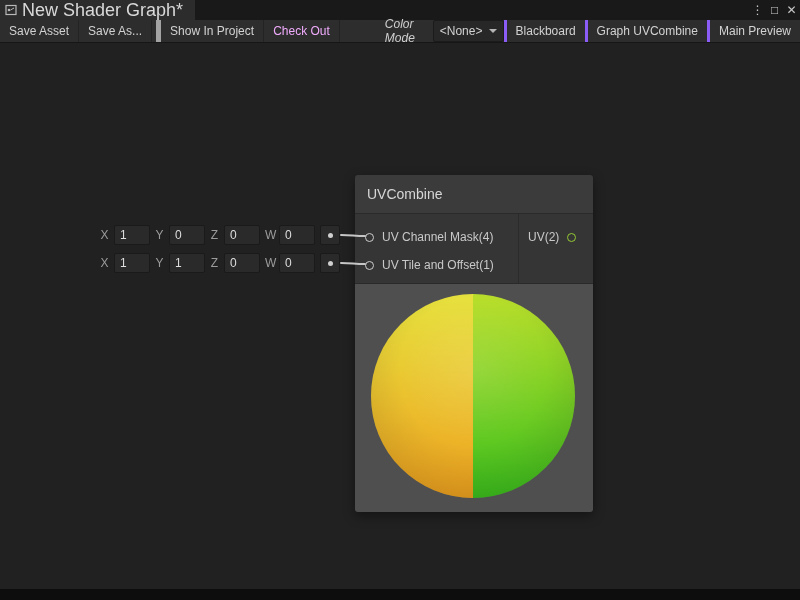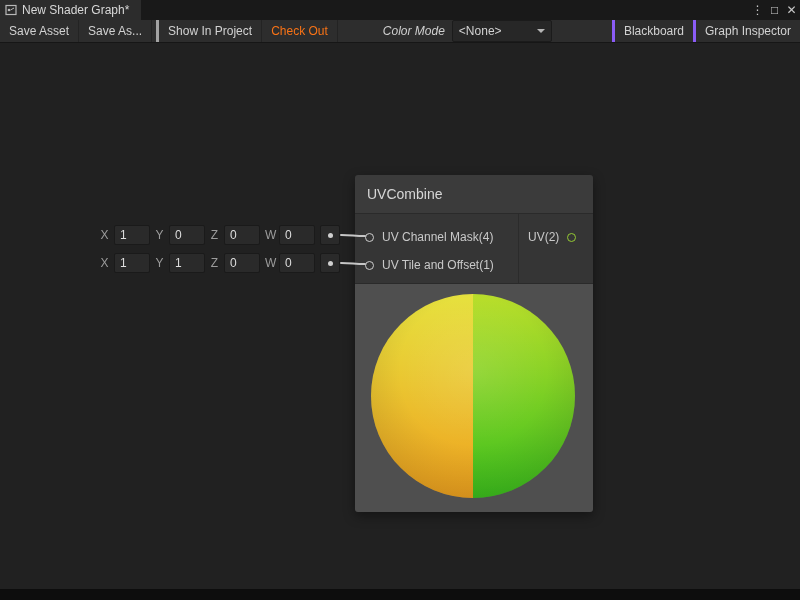--- a/index.html
+++ b/index.html
@@ -6,32 +6,32 @@
   body {
     width:800px; height:600px; position:relative; overflow:hidden;
     background:#212121; font-family:"Liberation Sans", sans-serif;
     -webkit-user-select:none; user-select:none;
   }
 
   
   .titlebar { position:absolute; top:0; left:0; right:0; height:20px; background:#191919;
               display:flex; align-items:stretch; z-index:10; }
   .tab { display:flex; align-items:center; gap:5px; padding:0 12px 0 5px;
-         background:#2c2c2c; color:#d8d8d8; font-size:12px; }
+         background:#2c2c2c; color:#d8d8d8; font-size:18px; }
   .tab-icon { display:flex; align-items:center; }
   .win-controls { margin-left:auto; display:flex; align-items:center; color:#c9c9c9; font-size:12px; }
   .win-controls span { width:17px; text-align:center; cursor:default; }
 
   
   .toolbar { position:absolute; top:20px; left:0; right:0; height:22px; background:#2d2d2d;
              border-bottom:1px solid #161616; display:flex; align-items:stretch;
              font-size:12px; color:#d2d2d2; z-index:10; }
   .tbtn { padding:0 9px; display:flex; align-items:center; border-right:1px solid #232323; white-space:nowrap; }
-  .tbtn.gap-left { margin-left:4px; border-left:3px solid #a3a3a3; }
-  .tbtn.disabled { color:#f97316; }
+  .tbtn.gap-left { margin-left:4px; border-left:5px solid #a3a3a3; }
+  .tbtn.disabled { color:#f0abfc; }
   .colormode-label { margin-left:38px; padding:0 7px; display:flex; align-items:center; color:#cfcfcf;font-style:italic; }
   .dropdown { width:100px; margin:0 0; background:#272727; border:1px solid #1b1b1b; border-radius:2px;
               display:flex; align-items:center; padding:0 6px; box-sizing:border-box; color:#d2d2d2; }
   .dropdown .arrow { margin-left:auto; width:0; height:0;
                      border-left:4px solid transparent; border-right:4px solid transparent;
                      border-top:4px solid #b5b5b5; }
   .right-group { margin-left:auto; display:flex; }
   .right-group .tbtn { border-right:none; border-left:3px solid #8b5cf6; }
 
   
@@ -100,21 +100,22 @@
   <div class="tbtn">Save As...</div>
   <div class="tbtn gap-left">Show In Project</div>
   <div class="tbtn disabled">Check Out</div>
   <div class="colormode-label">Color Mode</div>
   <div class="dropdown">
     <span>&lt;None&gt;</span>
     <span class="arrow"></span>
   </div>
   <div class="right-group">
     <div class="tbtn">Blackboard</div>
-    <div class="tbtn">Graph Inspector</div>
+    <div class="tbtn">Graph UVCombine</div>
+    <div class="tbtn">Main Preview</div>
   </div>
 </div>
 
 <div class="canvas"></div>
 
 <svg class="edges" width="800" height="600" viewBox="0 0 800 600">
   <path d="M341,235 C352,235 354,236 365,236" fill="none" stroke="#c6c6c6" stroke-width="2" stroke-linecap="round"></path>
   <path d="M341,263 C352,263 354,264 365,264" fill="none" stroke="#c6c6c6" stroke-width="2" stroke-linecap="round"></path>
 </svg>
 

